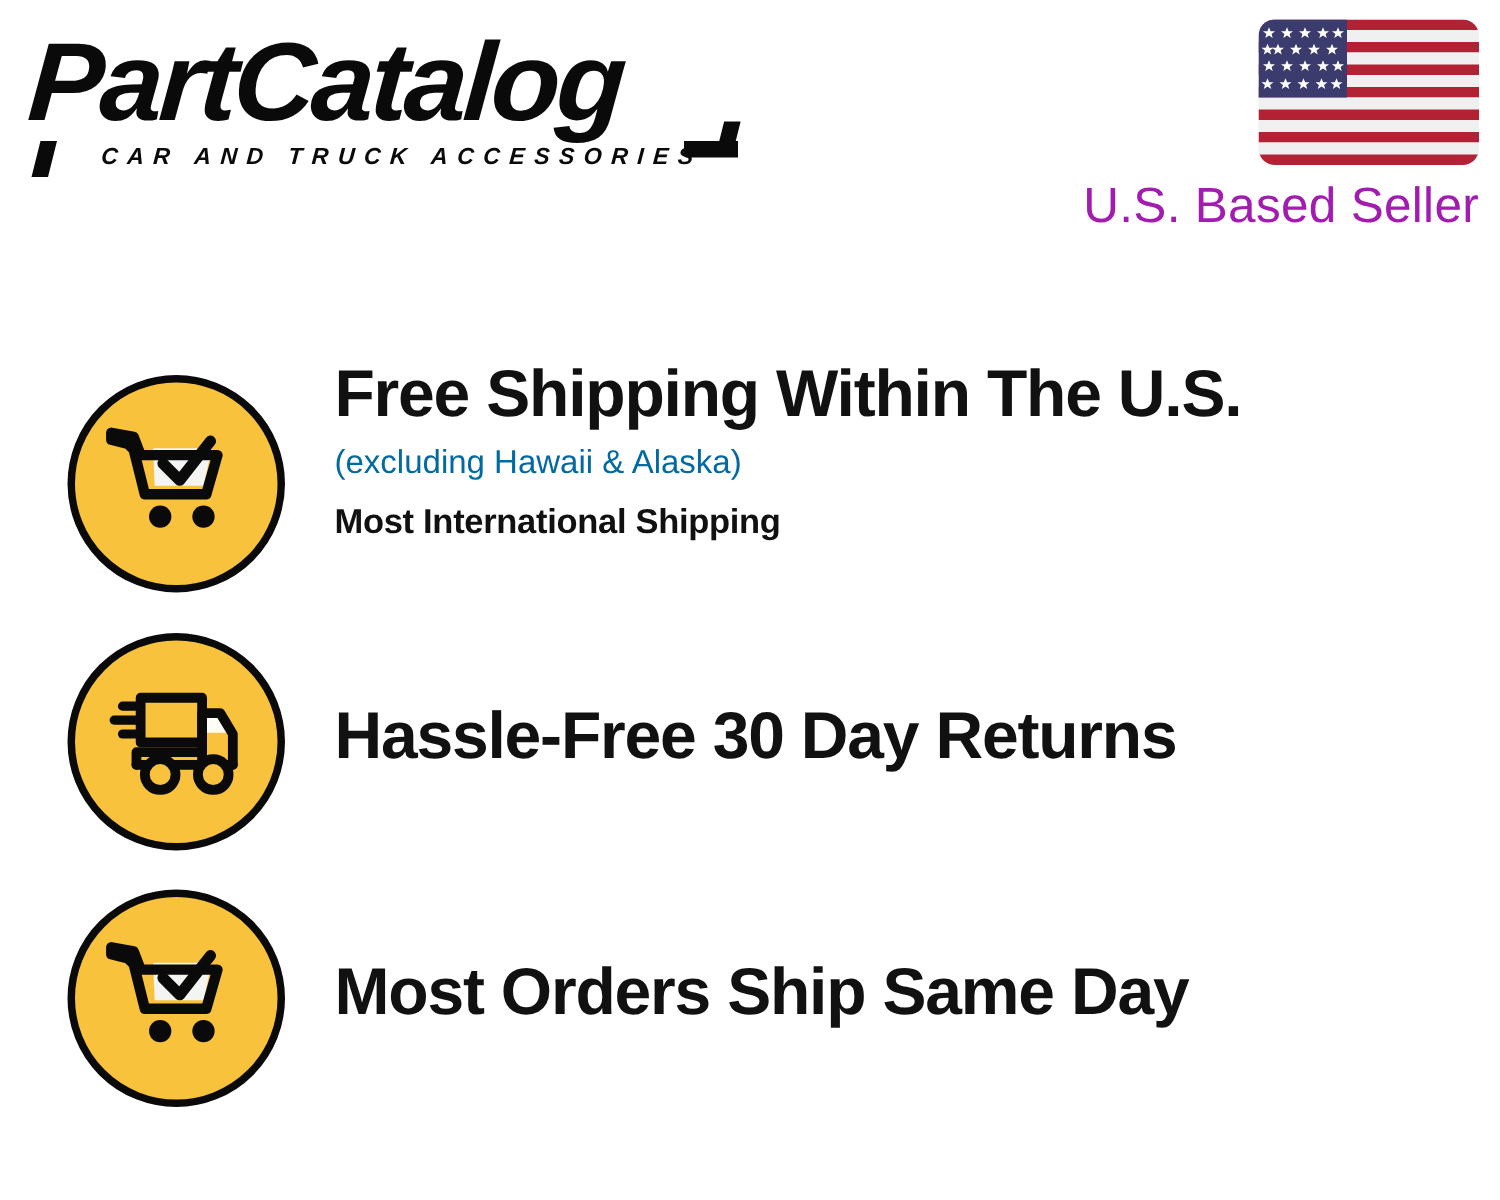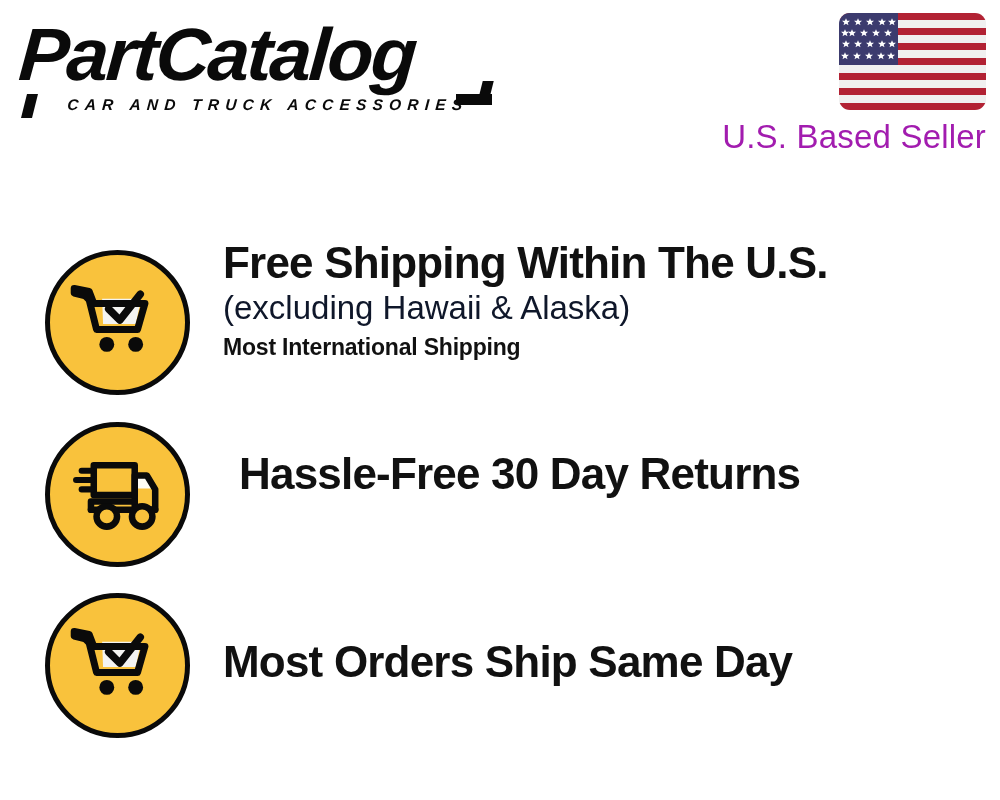--- a/index.html
+++ b/index.html
@@ -180,23 +180,23 @@
     font-weight: 700;
     font-size: 44px;
     line-height: 52px;
     letter-spacing: -0.8px;
     color: #111111;
     white-space: nowrap;
   }
   .f-sub {
     font-family: "Liberation Sans", sans-serif;
     font-weight: 400;
-    font-size: 33px;
+    font-size: 22px;
     line-height: 34px;
-    color: #0f172a;
+    color: #0369a1;
     white-space: nowrap;
   }
   .f-bold {
     font-family: "Liberation Sans", sans-serif;
     font-weight: 700;
     font-size: 23px;
     line-height: 34px;
     letter-spacing: -0.2px;
     color: #111111;
     white-space: nowrap;
@@ -207,21 +207,21 @@
     font-size: 24px;
     line-height: 34px;
     color: #111111;
     white-space: nowrap;
   }
 
   .feature-1 .feature-text { top: -13px; }
   .feature-1 .f-title { margin-bottom: 2px; }
   .feature-1 .f-sub   { margin-bottom: 5px; }
 
-  .feature-2 .feature-text { top: 26px; margin-left: 16px; }
+  .feature-2 .feature-text { top: 43px; }
   .feature-3 .feature-text { top: 43px; }
 </style>
 </head>
 <body>
 
 <div class="header">
 
   <div class="logo">
     <div class="logo-wordmark">PartCatalog</div>
     <div class="logo-slash-left"></div>

